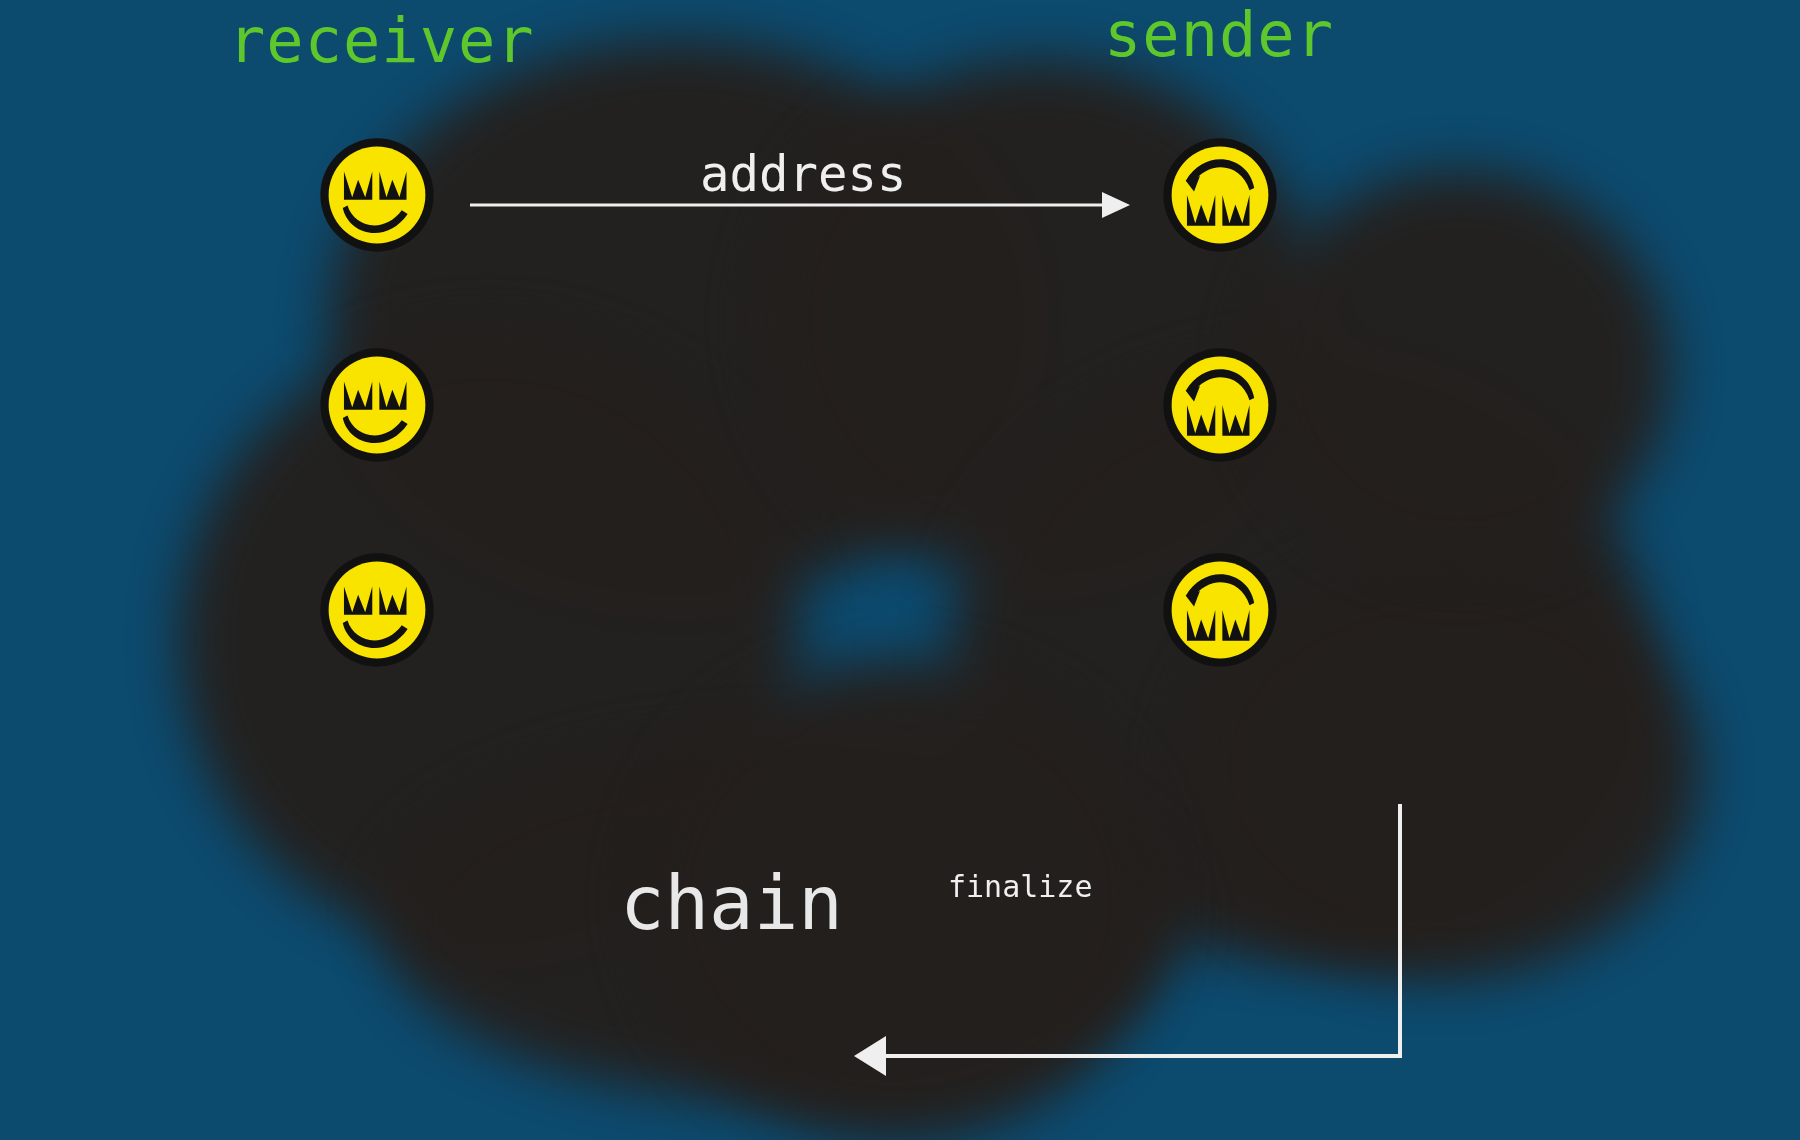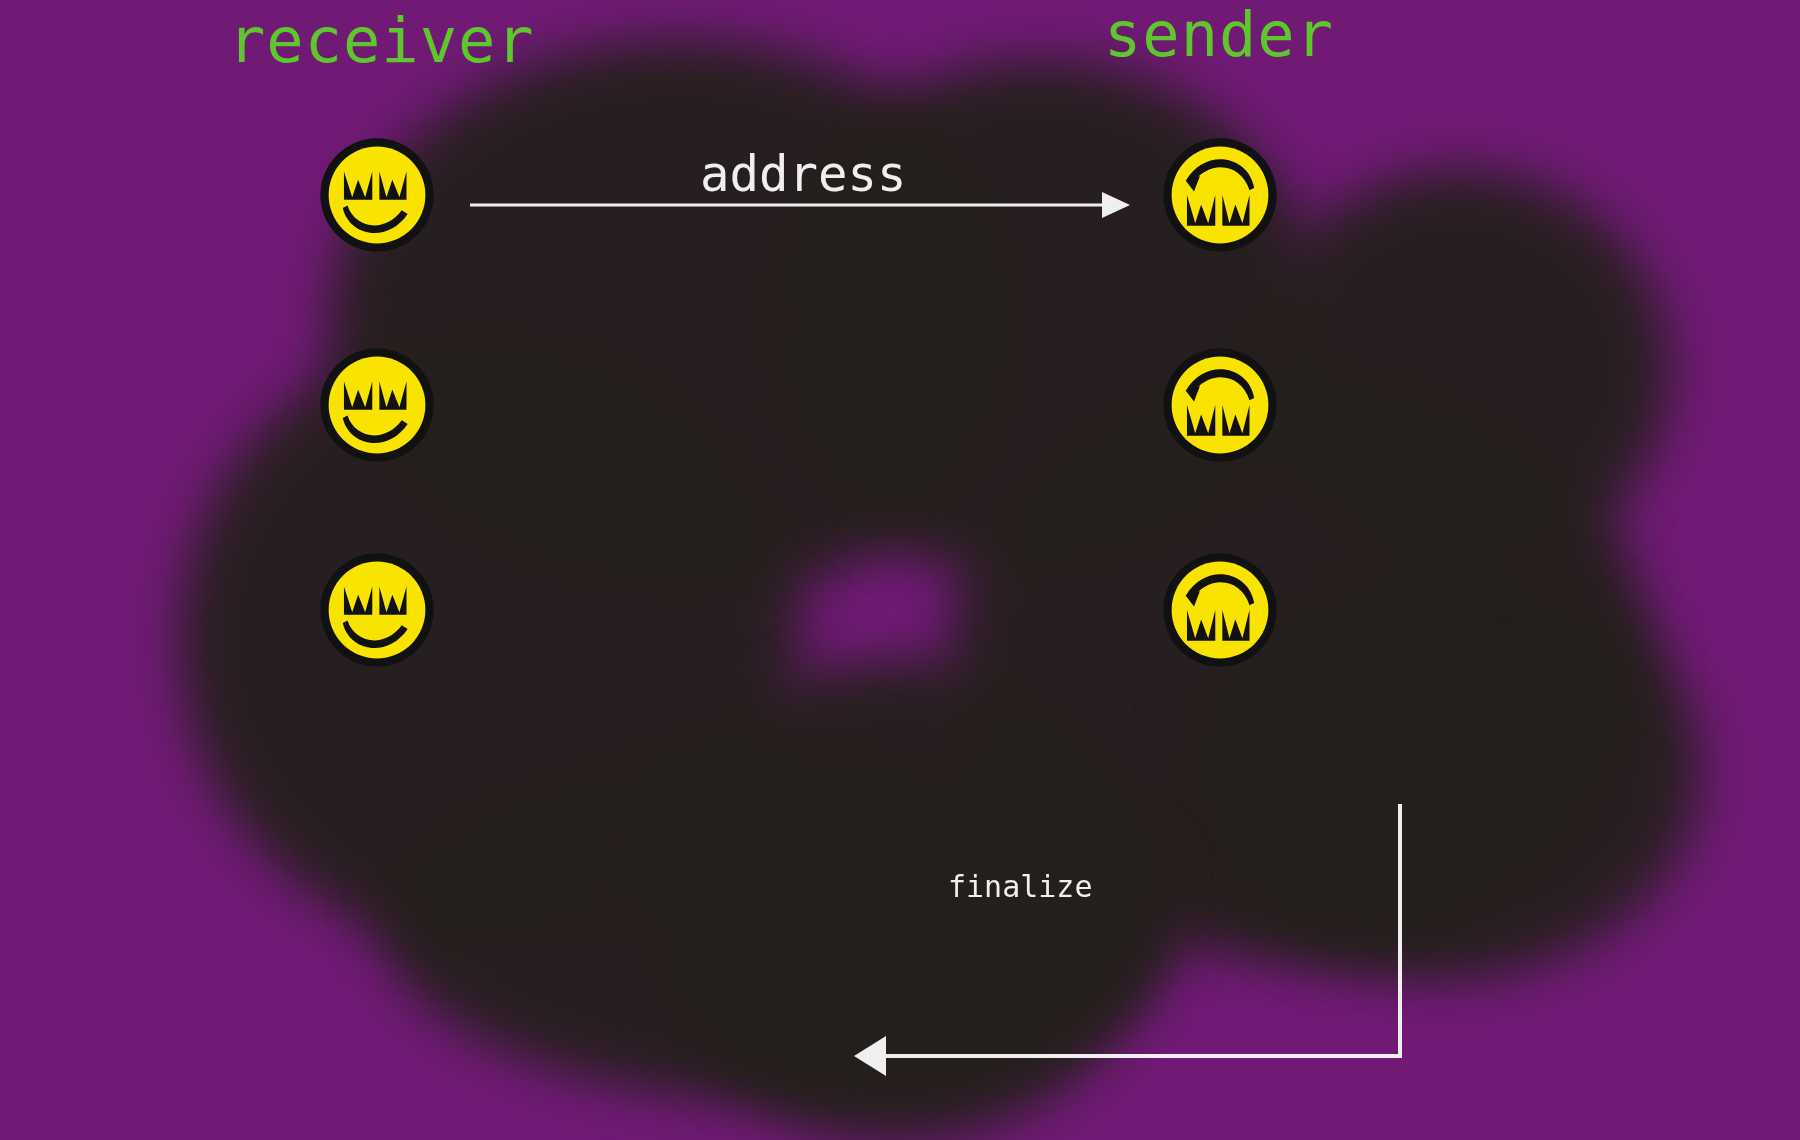--- a/index.html
+++ b/index.html
@@ -4,21 +4,21 @@
 <style>
   html, body {
     margin: 0;
     padding: 0;
     background: #1b1b1b;
   }
   #stage {
     position: relative;
     width: 1800px;
     height: 1140px;
-    background: #701a75;
+    background: #0c4a6e;
     overflow: hidden;
     font-family: "DejaVu Sans Mono", "Liberation Mono", monospace;
   }
   
   .blob-layer {
     position: absolute;
     inset: 0;
     pointer-events: none;
   }
   .blob {
@@ -204,16 +204,17 @@
       <path d="M52 50 L58 74 L63 58 L69 74 L75 50 L75 76 L52 76 Z" fill="#111111"></path>
     </svg>
   </div>
 
 
   <svg id="finalize-path" viewBox="0 0 600 310">
     <polyline points="560,24 560,276 42,276" fill="none" stroke="#efefef" stroke-width="4" stroke-linejoin="miter"></polyline>
     <path d="M46 256 L14 276 L46 296 Z" fill="#efefef"></path>
   </svg>
 
+  <div id="chain-label">chain</div>
 
   <div id="finalize-label">finalize</div>
 
 </div>
 
 </body></html>

